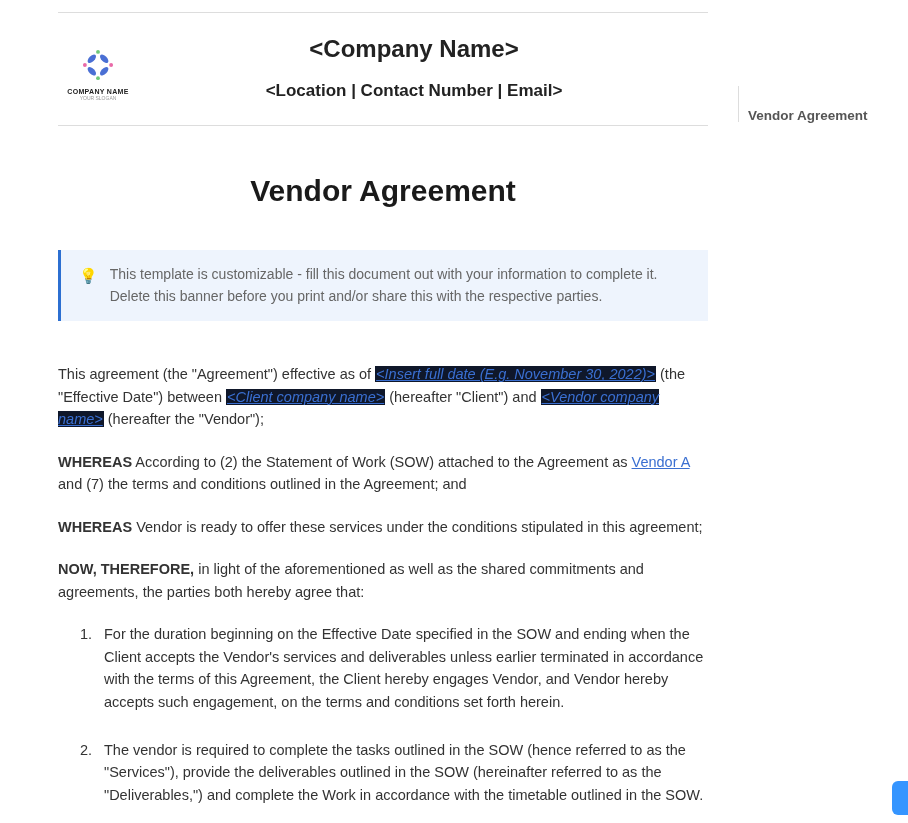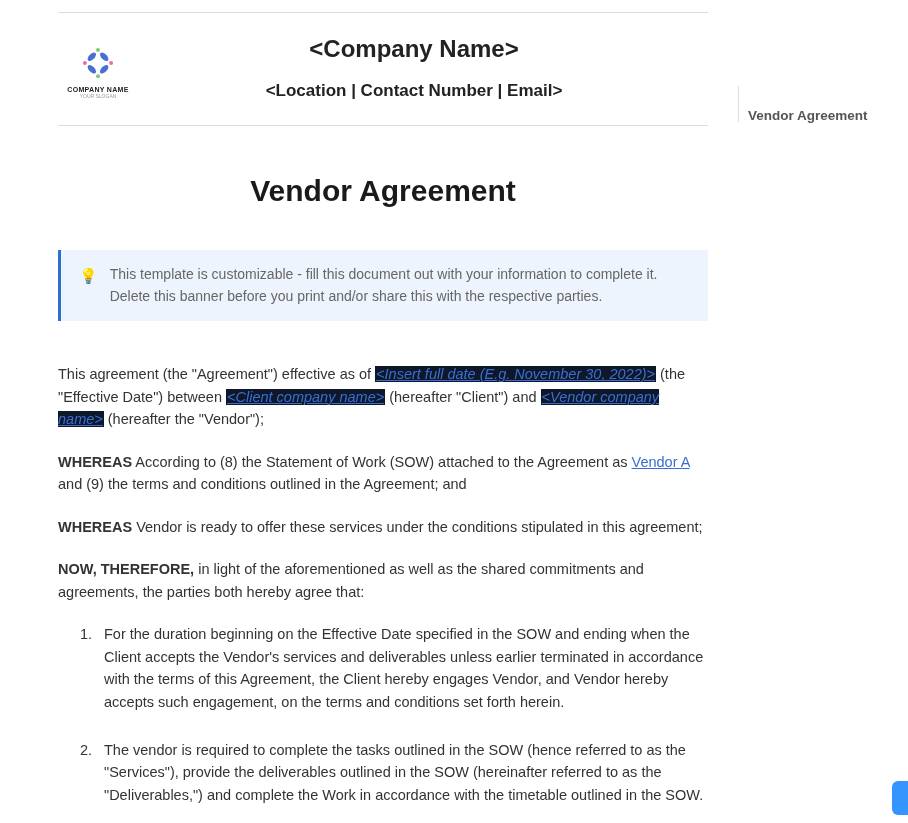--- a/index.html
+++ b/index.html
@@ -1,19 +1,19 @@
 <!DOCTYPE html>
 <html><head>
   <meta charset="utf-8">
   <style>
     * { box-sizing: border-box; margin: 0; padding: 0; }
     body { font-family: 'Segoe UI', Arial, sans-serif; background: #fff; color: #333; width: 908px; }
     .page { padding: 12px 0 30px 58px; position: relative; }
     .hr { border: none; border-top: 1px solid #ddd; margin: 0 0 16px 0; width: 650px; }
-    .header { display: flex; align-items: center; gap: 42px; width: 650px; }
+    .header { display: flex; align-items: flex-end; gap: 42px; width: 650px; }
     .logo-box { display: flex; flex-direction: column; align-items: center; width: 80px; padding-top: 10px; }
     .logo-svg { width: 42px; height: 42px; }
     .logo-text { font-size: 7px; font-weight: 700; color: #222; margin-top: 2px; letter-spacing: 0.3px; }
     .logo-sub { font-size: 5px; color: #999; }
     .header-text { flex: 1; text-align: center; padding-right: 60px; }
     .company-name { font-size: 24px; font-weight: 700; color: #222; margin-top: 6px; }
     .company-meta { font-size: 17px; font-weight: 600; color: #222; margin-top: 18px; }
     .hr2 { border: none; border-top: 1px solid #ddd; margin: 24px 0 48px 0; width: 650px; }
     .doc-title { font-size: 30px; font-weight: 700; color: #1a1a1a; text-align: center; width: 650px; margin-bottom: 42px; }
     .banner { display: flex; background: #eef4fd; border-left: 3px solid #2c6fd1; padding: 14px 18px; width: 650px; margin-bottom: 42px; color: #666; font-size: 14px; line-height: 1.55; }
@@ -69,21 +69,21 @@
     <span class="banner-icon">💡</span>
     <span>This template is customizable - fill this document out with your information to complete it. Delete this banner before you print and/or share this with the respective parties.</span>
   </div>
 
   <div class="body-text">
     <p>
       <span>This agreement (the "Agreement") effective as of </span><span class="placeholder">&lt;Insert full date (E.g. November 30, 2022)&gt;</span><span> (the "Effective Date") between </span><span class="placeholder">&lt;Client company name&gt;</span><span> (hereafter "Client") and </span><span class="placeholder">&lt;Vendor company name&gt;</span><span> (hereafter the "Vendor");</span>
     </p>
 
     <p>
-      <strong>WHEREAS</strong><span> According to (8) the Statement of Work (SOW) attached to the Agreement as </span><span class="linklike">Vendor A</span><span> and (9) the terms and conditions outlined in the Agreement; and</span>
+      <strong>WHEREAS</strong><span> According to (2) the Statement of Work (SOW) attached to the Agreement as </span><span class="linklike">Vendor A</span><span> and (7) the terms and conditions outlined in the Agreement; and</span>
     </p>
 
     <p>
       <strong>WHEREAS</strong><span> Vendor is ready to offer these services under the conditions stipulated in this agreement;</span>
     </p>
 
     <p>
       <strong>NOW, THEREFORE,</strong><span> in light of the aforementioned as well as the shared commitments and agreements, the parties both hereby agree that:</span>
     </p>
 

